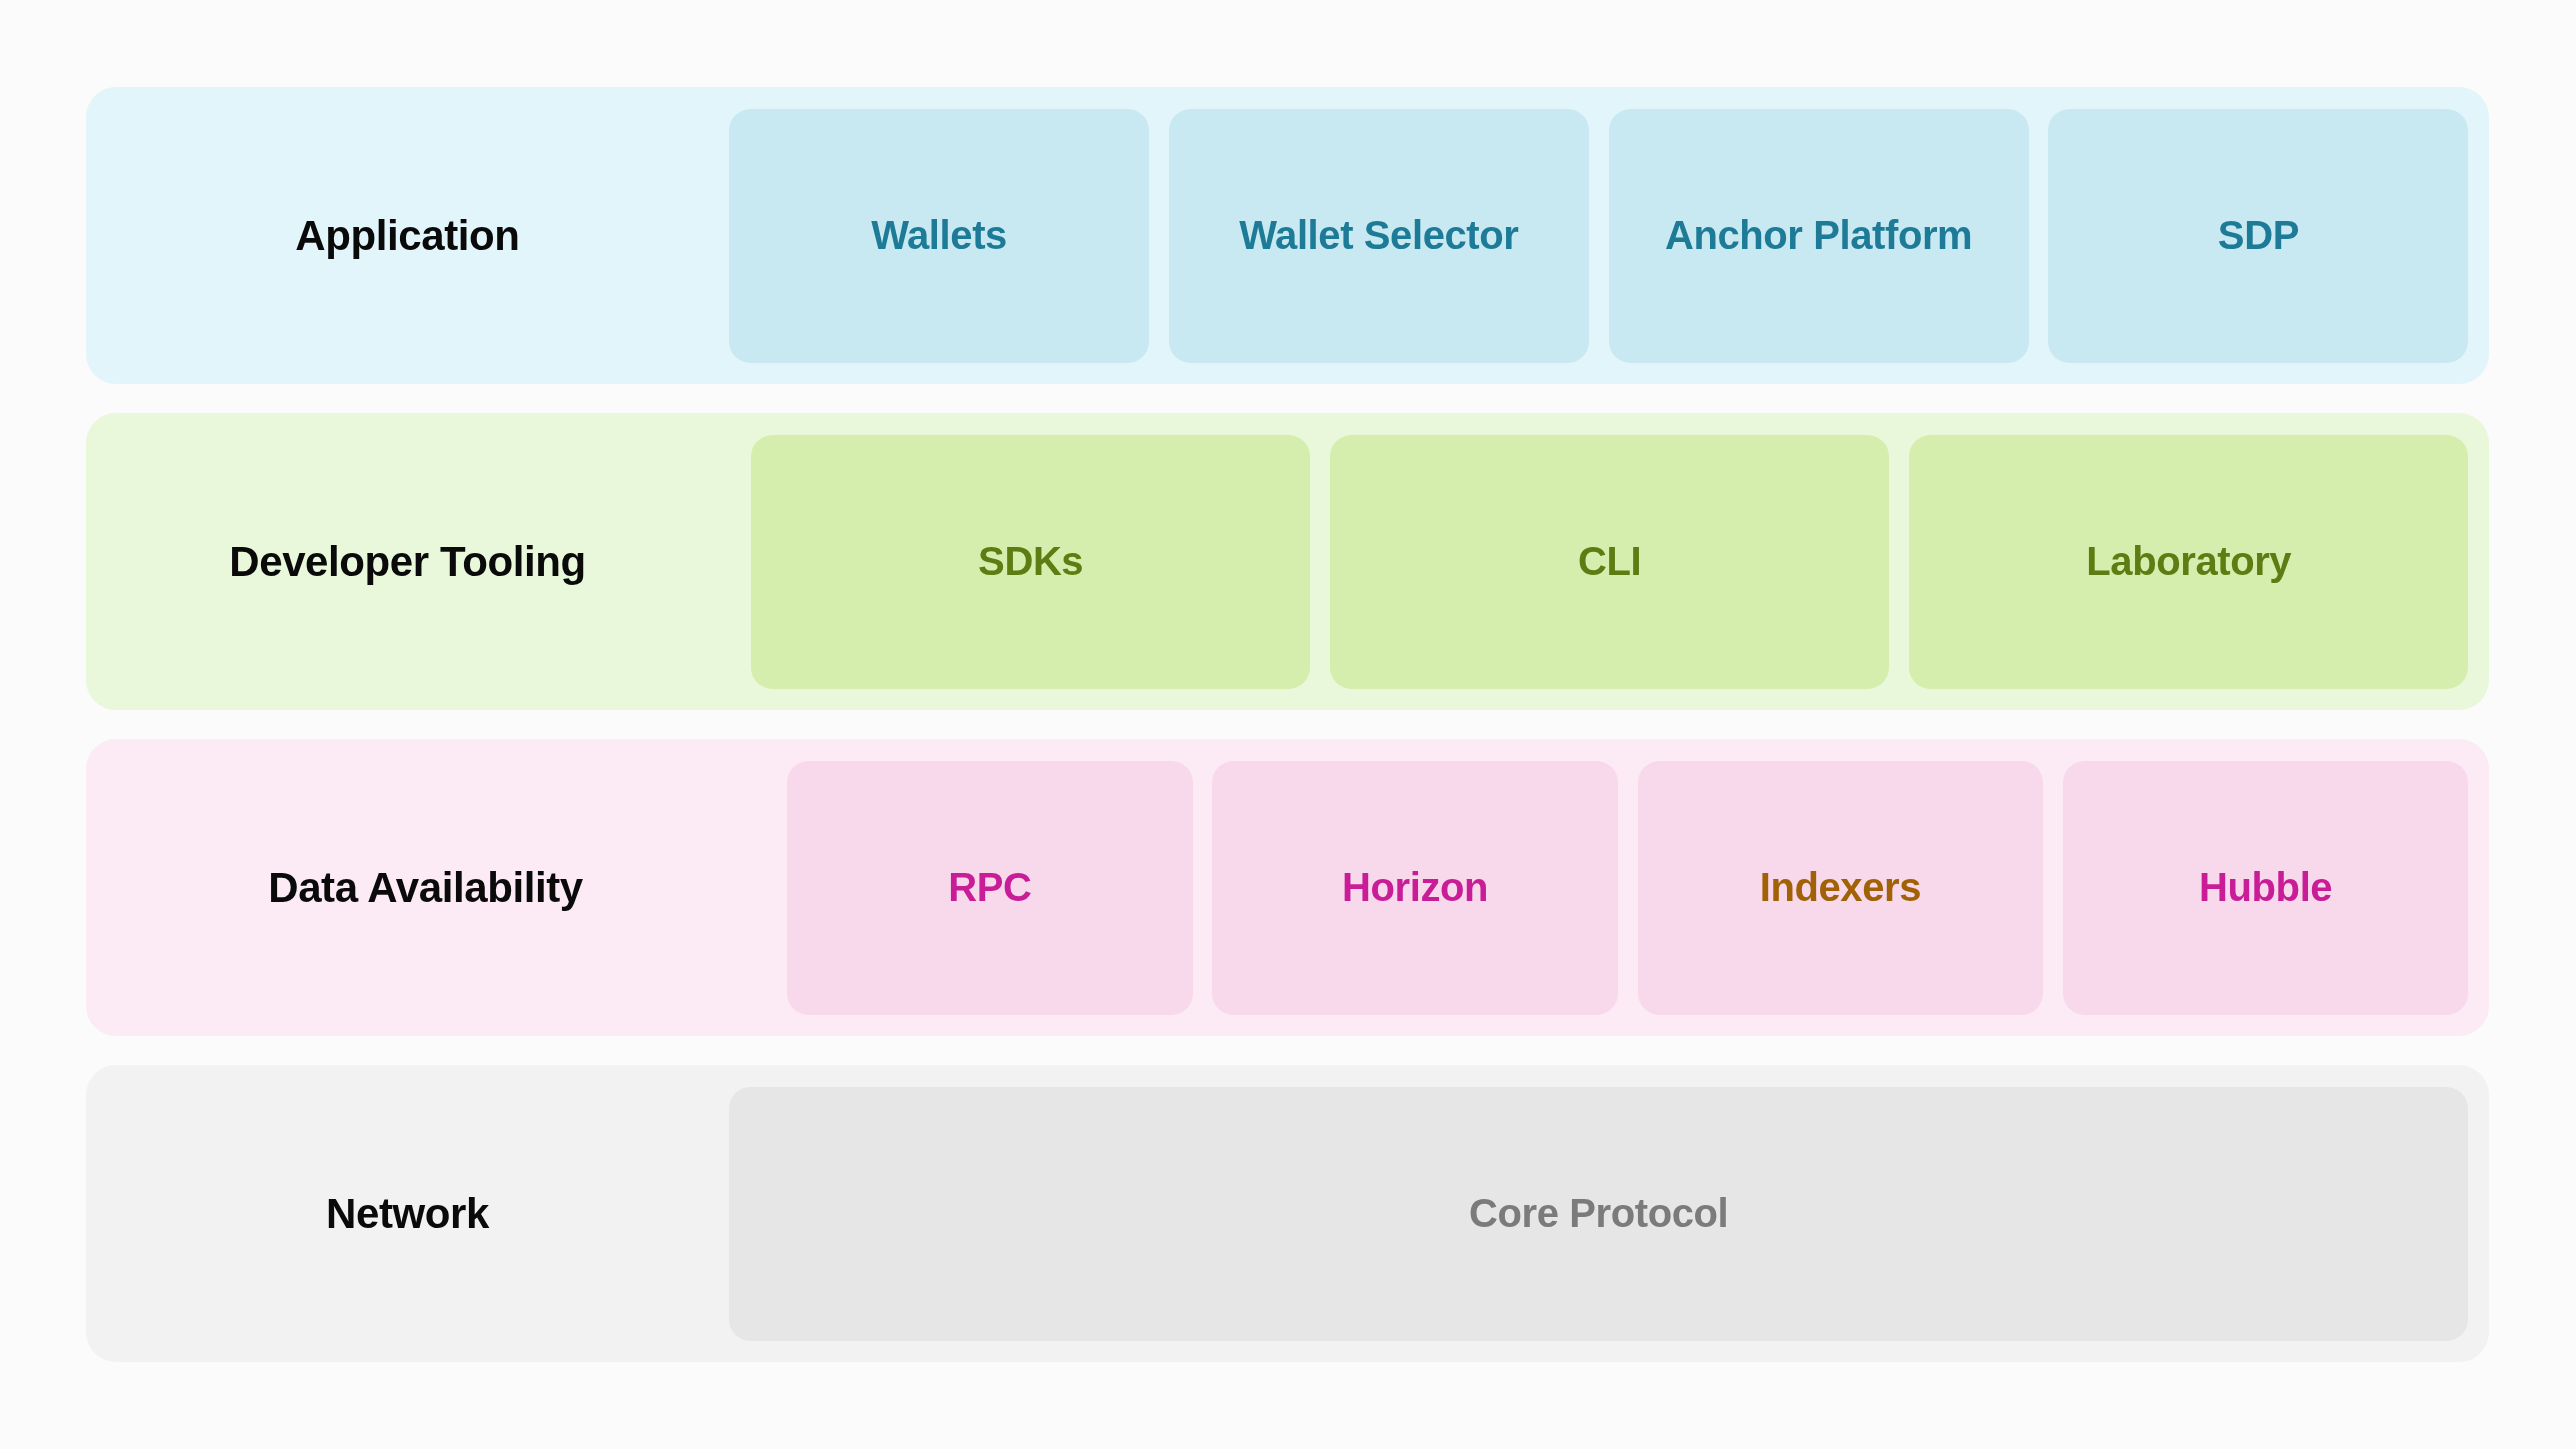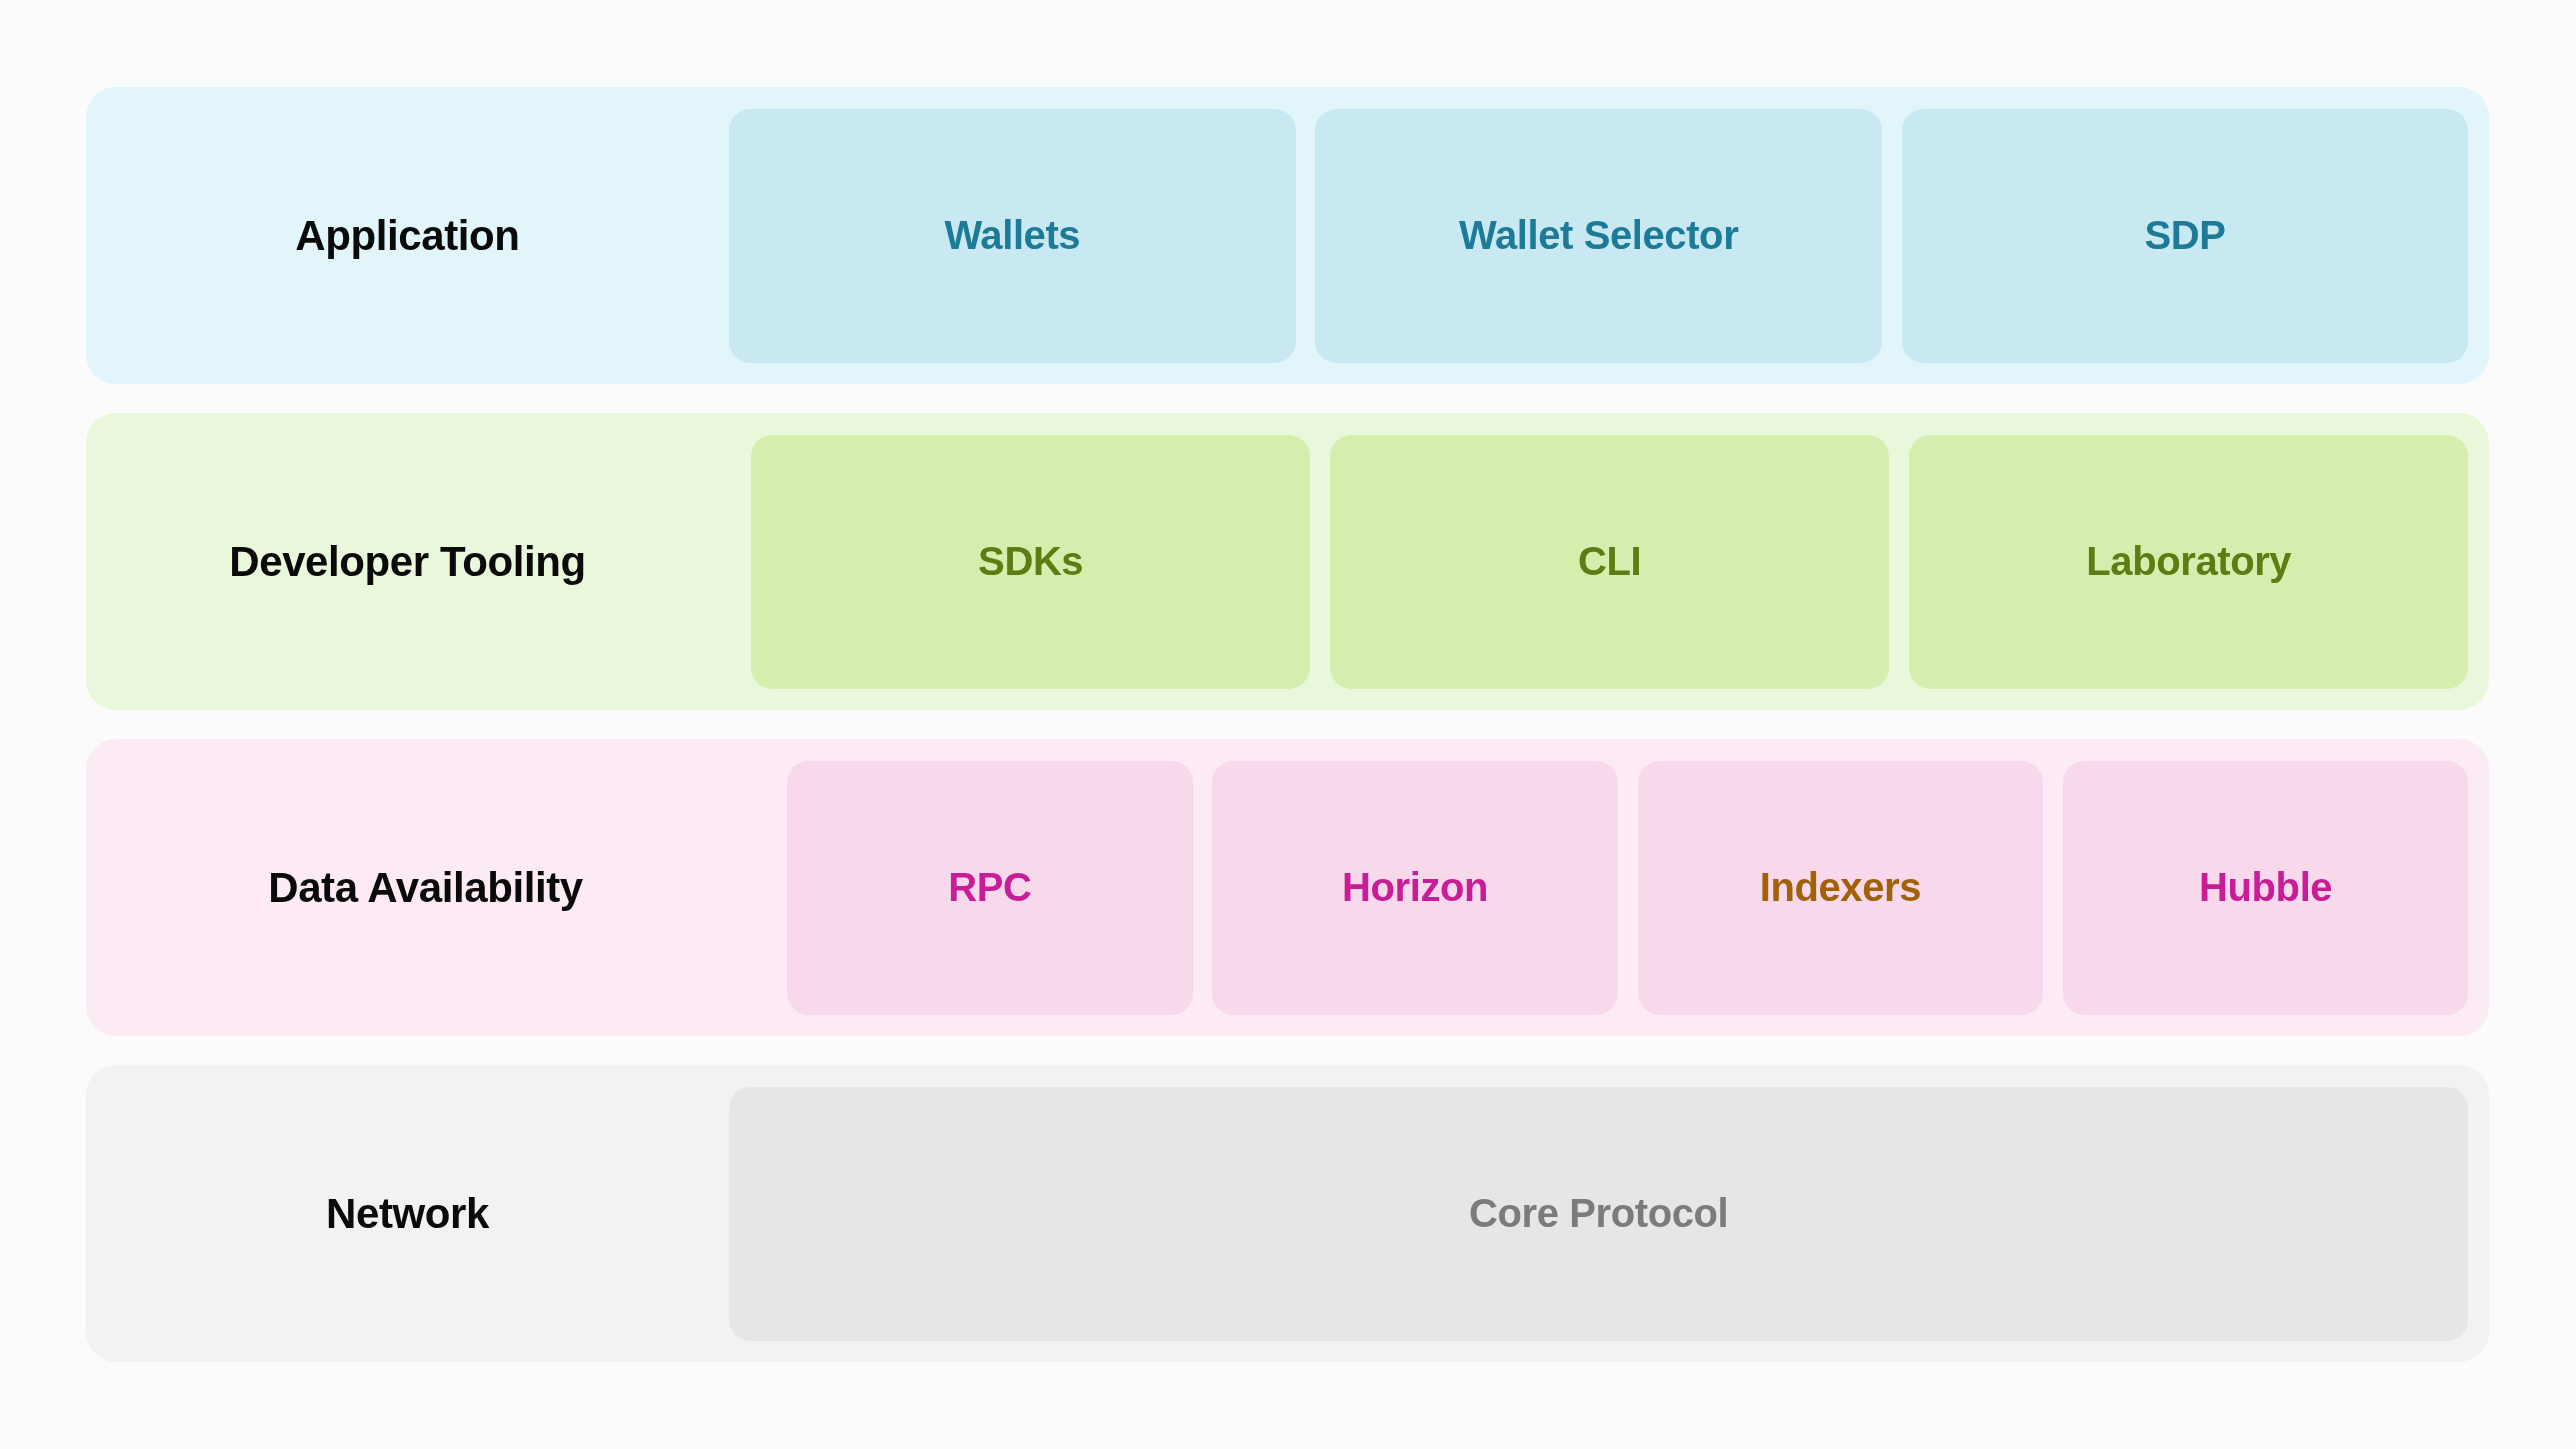--- a/index.html
+++ b/index.html
@@ -60,20 +60,21 @@
 </style>
 </head>
 <body>
 
 <div class="stage" id="stage">
     <section class="row" style="background: rgb(226, 245, 250);">
     <div class="row-label" style="color: rgb(10, 10, 10); border-radius: 13px;">Application</div>
     <div class="boxes">
         <div class="box" style="background: rgb(200, 233, 241); color: rgb(29, 123, 151);">Wallets</div>
         <div class="box" style="background: rgb(200, 233, 241); color: rgb(29, 123, 151);">Wallet Selector</div>
+        <div class="box" style="background: rgb(200, 233, 241); color: rgb(29, 123, 151);">Anchor Platform</div>
         <div class="box" style="background: rgb(200, 233, 241); color: rgb(29, 123, 151);">SDP</div>
       </div>
   </section>
     <section class="row" style="background: rgb(233, 247, 219); gap: 22px;">
     <div class="row-label" style="color: rgb(10, 10, 10);">Developer Tooling</div>
     <div class="boxes">
         <div class="box" style="background: rgb(213, 238, 174); color: rgb(93, 124, 18);">SDKs</div>
         <div class="box" style="background: rgb(213, 238, 174); color: rgb(93, 124, 18);">CLI</div>
         <div class="box" style="background: rgb(213, 238, 174); color: rgb(93, 124, 18);">Laboratory</div>
       </div>

